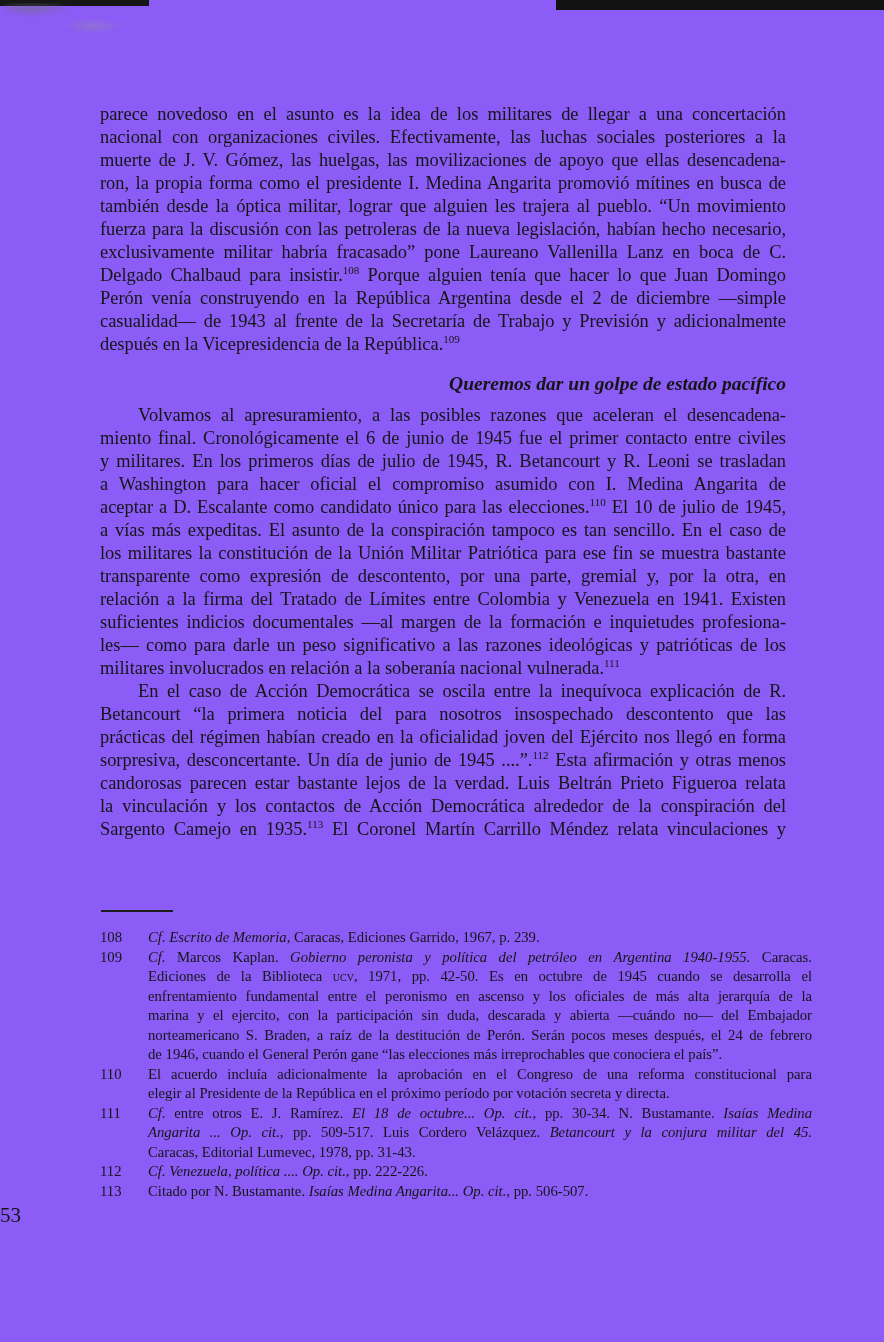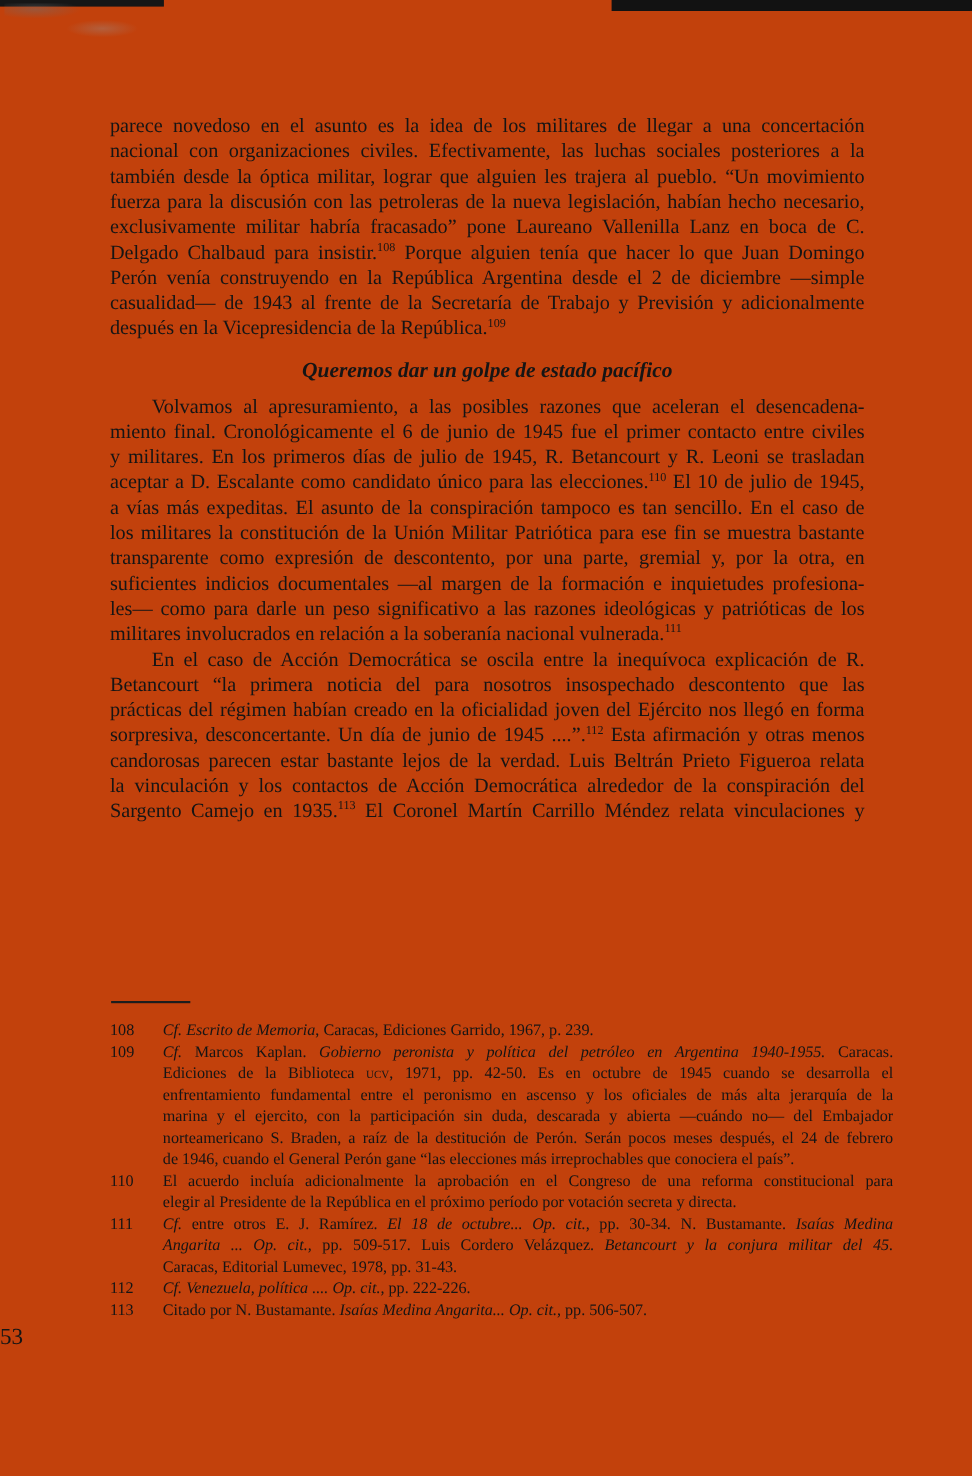--- a/index.html
+++ b/index.html
@@ -1,36 +1,36 @@
 <!DOCTYPE html>
 <html><head>
 <meta charset="utf-8">
 <style>
   html,body{margin:0;padding:0;background:#e8e8e8;}
   .page{
     position:relative;width:884px;height:1342px;margin:0 auto;
-    background:#c2410c;color:#151515;overflow:hidden;
+    background:#8b5cf6;color:#151515;overflow:hidden;
     font-family:"Liberation Serif", "DejaVu Serif", serif;
   }
   
   .bar-left{position:absolute;left:0;top:0;width:149px;height:6px;background:#161616;}
   .bar-right{position:absolute;left:556px;top:0;width:328px;height:10px;background:#121212;}
   .smudge-a{position:absolute;left:4px;top:3px;width:70px;height:14px;
     background:radial-gradient(ellipse at 40% 40%, rgba(110,110,110,.45), rgba(110,110,110,0) 70%);}
   .smudge-b{position:absolute;left:60px;top:18px;width:66px;height:16px;
     background:radial-gradient(ellipse at 50% 50%, rgba(150,150,150,.35), rgba(150,150,150,0) 70%);}
   
   .textcol{position:absolute;left:100px;top:103px;width:686px;
     font-size:18.4px;line-height:23px;}
   .line{text-align:justify;text-align-last:justify;}
   .line.left{text-align-last:left;}
   .para{margin:0;}
   .para.indent .line:first-child{text-indent:38px;}
   .heading{margin:16px 0 8px 0;font-style:italic;font-weight:600;
-    font-size:19.5px;line-height:24px;text-align:center;}
+    font-size:19.5px;line-height:24px;text-align:right;}
   .seg-i{font-style:italic;}
   .seg-sup{font-size:0.6em;vertical-align:super;line-height:0;}
   .seg-sc{font-variant:small-caps;}
   
   .footnotes{position:absolute;left:100px;top:910px;width:712px;
     font-size:14.7px;line-height:19.5px;}
   .fn-rule{width:72px;height:2px;background:#1d1d1d;margin:0 0 16px 1px;}
   .fn{display:flex;align-items:flex-start;}
   .fn-num{width:48px;flex:none;}
   .fn-body{width:664px;flex:none;}
@@ -45,37 +45,41 @@
 
   <div class="bar-left"></div>
   <div class="bar-right"></div>
   <div class="smudge-a"></div>
   <div class="smudge-b"></div>
 
   <main class="textcol">
     <div class="para" id="para-0">
         <div class="line"><span>parece novedoso en el asunto es la idea de los militares de llegar a una concertación</span></div>
         <div class="line"><span>nacional con organizaciones civiles. Efectivamente, las luchas sociales posteriores a la</span></div>
+        <div class="line"><span>muerte de J. V. Gómez, las huelgas, las movilizaciones de apoyo que ellas desencadena-</span></div>
+        <div class="line"><span>ron, la propia forma como el presidente I. Medina Angarita promovió mítines en busca de</span></div>
         <div class="line"><span>también desde la óptica militar, lograr que alguien les trajera al pueblo. “Un movimiento</span></div>
         <div class="line"><span>fuerza para la discusión con las petroleras de la nueva legislación, habían hecho necesario,</span></div>
         <div class="line"><span>exclusivamente militar habría fracasado” pone Laureano Vallenilla Lanz en boca de C.</span></div>
         <div class="line"><span>Delgado Chalbaud para insistir.</span><span class="seg-sup">108</span><span> Porque alguien tenía que hacer lo que Juan Domingo</span></div>
         <div class="line"><span>Perón venía construyendo en la República Argentina desde el 2 de diciembre —simple</span></div>
         <div class="line"><span>casualidad— de 1943 al frente de la Secretaría de Trabajo y Previsión y adicionalmente</span></div>
         <div class="line left"><span>después en la Vicepresidencia de la República.</span><span class="seg-sup">109</span></div>
       </div>
     <h2 class="heading">Queremos dar un golpe de estado pacífico</h2>
     <div class="para indent" id="para-1">
         <div class="line"><span>Volvamos al apresuramiento, a las posibles razones que aceleran el desencadena-</span></div>
         <div class="line"><span>miento final. Cronológicamente el 6 de junio de 1945 fue el primer contacto entre civiles</span></div>
         <div class="line"><span>y militares. En los primeros días de julio de 1945, R. Betancourt y R. Leoni se trasladan</span></div>
+        <div class="line"><span>a Washington para hacer oficial el compromiso asumido con I. Medina Angarita de</span></div>
         <div class="line"><span>aceptar a D. Escalante como candidato único para las elecciones.</span><span class="seg-sup">110</span><span> El 10 de julio de 1945,</span></div>
         <div class="line"><span>a vías más expeditas. El asunto de la conspiración tampoco es tan sencillo. En el caso de</span></div>
         <div class="line"><span>los militares la constitución de la Unión Militar Patriótica para ese fin se muestra bastante</span></div>
         <div class="line"><span>transparente como expresión de descontento, por una parte, gremial y, por la otra, en</span></div>
+        <div class="line"><span>relación a la firma del Tratado de Límites entre Colombia y Venezuela en 1941. Existen</span></div>
         <div class="line"><span>suficientes indicios documentales —al margen de la formación e inquietudes profesiona-</span></div>
         <div class="line"><span>les— como para darle un peso significativo a las razones ideológicas y patrióticas de los</span></div>
         <div class="line left"><span>militares involucrados en relación a la soberanía nacional vulnerada.</span><span class="seg-sup">111</span></div>
       </div>
     <div class="para indent" id="para-2">
         <div class="line"><span>En el caso de Acción Democrática se oscila entre la inequívoca explicación de R.</span></div>
         <div class="line"><span>Betancourt “la primera noticia del para nosotros insospechado descontento que las</span></div>
         <div class="line"><span>prácticas del régimen habían creado en la oficialidad joven del Ejército nos llegó en forma</span></div>
         <div class="line"><span>sorpresiva, desconcertante. Un día de junio de 1945 ....”.</span><span class="seg-sup">112</span><span> Esta afirmación y otras menos</span></div>
         <div class="line"><span>candorosas parecen estar bastante lejos de la verdad. Luis Beltrán Prieto Figueroa relata</span></div>

